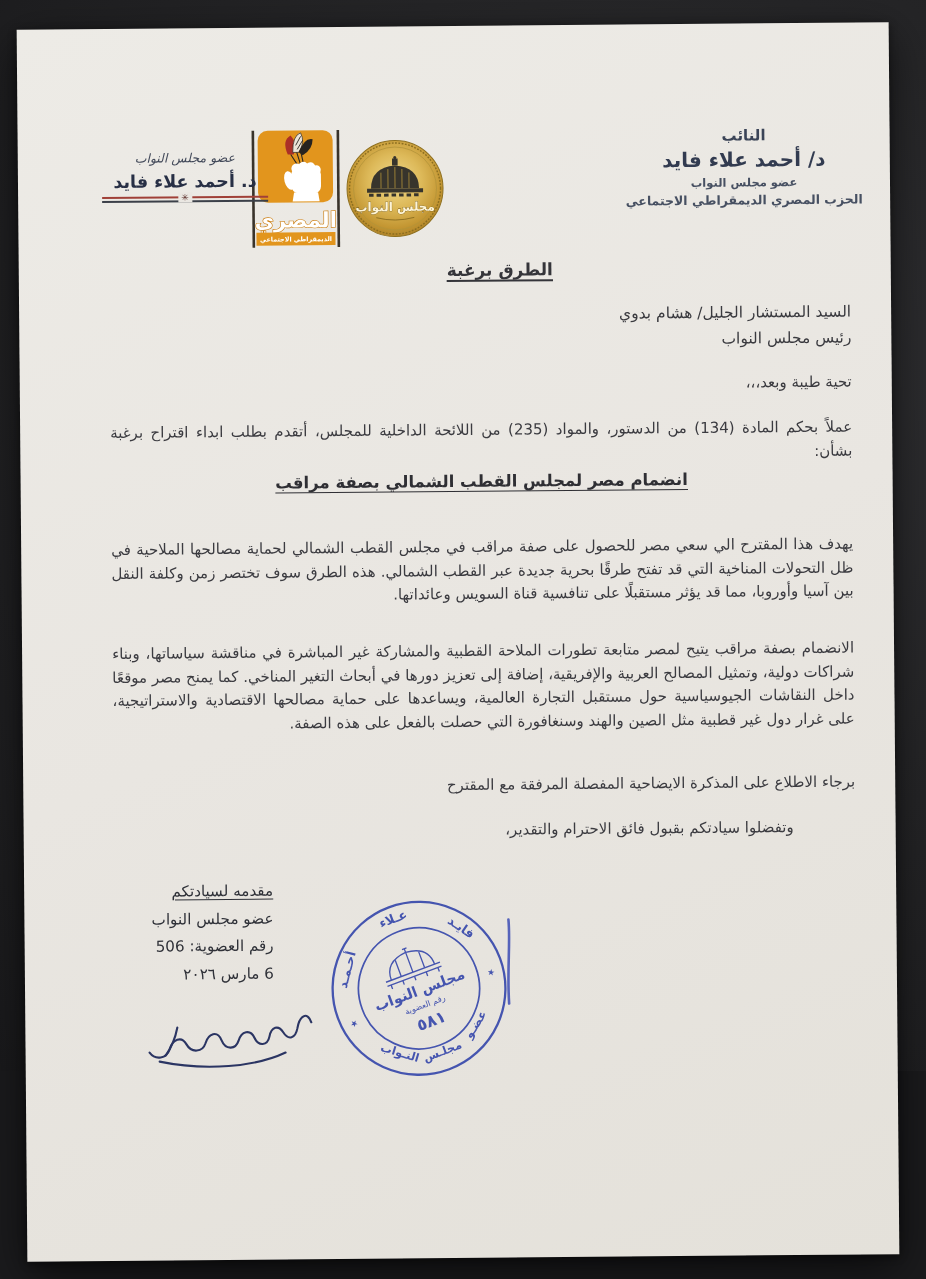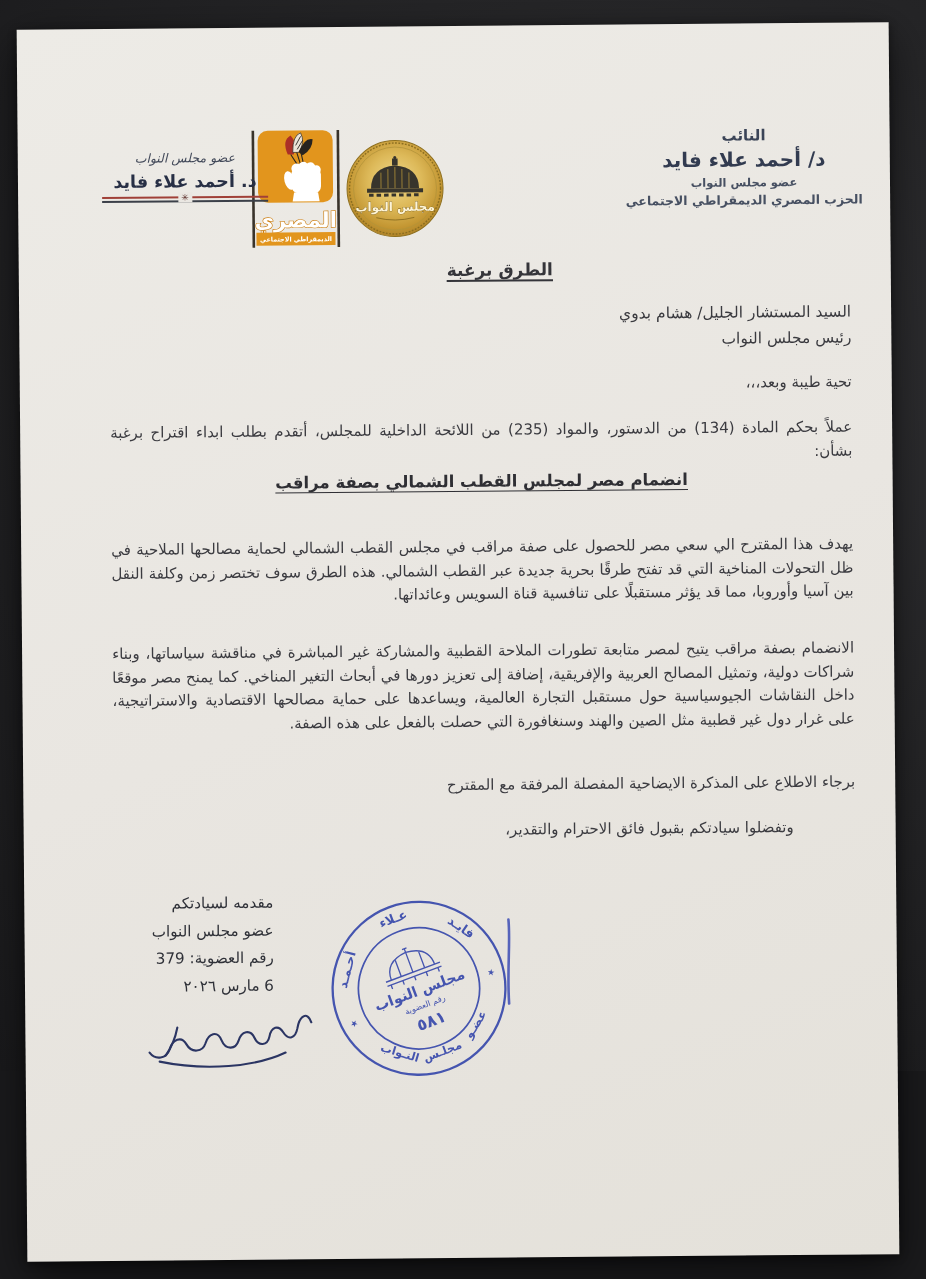--- a/index.html
+++ b/index.html
@@ -38,21 +38,21 @@
   .intro{top:392px;right:40px;left:90px;font-size:15px;line-height:24px;text-align:justify;text-align-last:right;color:#3b3b40;}
   .subject{top:446px;right:40px;left:90px;text-align:center;font-size:16.5px;font-weight:bold;color:#2f2f34;}
   .subject span{text-decoration:underline;text-underline-offset:4px;}
   .para{right:40px;left:90px;font-size:15px;line-height:23.5px;text-align:justify;text-align-last:right;color:#3b3b40;}
   .p1{top:510px;}
   .p2{top:614px;}
   .note{top:750px;right:40px;left:90px;text-align:right;font-size:15px;color:#3b3b40;}
   .closing{top:795px;right:102px;left:90px;text-align:right;font-size:15px;color:#3b3b40;}
   
   .sigblock{top:850px;left:77px;width:172px;text-align:right;font-size:15.2px;line-height:27.5px;color:#2f3138;}
-  .sigblock .u{text-underline-offset:3px;margin-top:12px;}
+  .sigblock .u{text-decoration:underline;text-underline-offset:3px;}
   .sig-svg{top:975px;left:100px;width:200px;height:78px;}
   .stamp{top:866px;left:298px;width:192px;height:192px;opacity:.92;}
   .penstroke{top:890px;left:476px;width:16px;height:92px;opacity:.85;}
 </style>
 </head>
 <body>
 
 <div class="scene">
   <div class="paper">
 
@@ -151,21 +151,21 @@
 
     <div class="abs para p1">يهدف هذا المقترح الي سعي مصر للحصول على صفة مراقب في مجلس القطب الشمالي لحماية مصالحها الملاحية في ظل التحولات المناخية التي قد تفتح طرقًا بحرية جديدة عبر القطب الشمالي. هذه الطرق سوف تختصر زمن وكلفة النقل بين آسيا وأوروبا، مما قد يؤثر مستقبلًا على تنافسية قناة السويس وعائداتها.</div>
     <div class="abs para p2">الانضمام بصفة مراقب يتيح لمصر متابعة تطورات الملاحة القطبية والمشاركة غير المباشرة في مناقشة سياساتها، وبناء شراكات دولية، وتمثيل المصالح العربية والإفريقية، إضافة إلى تعزيز دورها في أبحاث التغير المناخي. كما يمنح مصر موقعًا داخل النقاشات الجيوسياسية حول مستقبل التجارة العالمية، ويساعدها على حماية مصالحها الاقتصادية والاستراتيجية، على غرار دول غير قطبية مثل الصين والهند وسنغافورة التي حصلت بالفعل على هذه الصفة.</div>
 
     <div class="abs note">برجاء الاطلاع على المذكرة الايضاحية المفصلة المرفقة مع المقترح</div>
     <div class="abs closing">وتفضلوا سيادتكم بقبول فائق الاحترام والتقدير،</div>
 
     <div class="abs sigblock">
       <div class="u">مقدمه لسيادتكم</div>
       <div>عضو مجلس النواب</div>
-      <div>رقم العضوية: 379</div>
+      <div>رقم العضوية: 506</div>
       <div>6 مارس ٢٠٢٦</div>
     </div>
 
     <div class="abs sig-svg">
       <svg viewBox="0 0 200 78" width="200" height="78">
         <g fill="none" stroke="#2b3563" stroke-width="2.1" stroke-linecap="round">
           <path d="M186,20 C182,8 174,14 172,26 C170,36 163,38 158,30 C153,22 146,24 144,34 C142,43 133,44 129,35 C125,26 116,28 113,38 C110,47 100,47 96,37 C92,27 83,30 80,40 C77,49 66,50 61,41 C56,32 47,36 44,46 C41,55 30,57 24,49"></path>
           <path d="M160,50 C130,64 80,68 34,58"></path>
           <path d="M52,24 C50,34 46,44 40,52"></path>
         </g>

